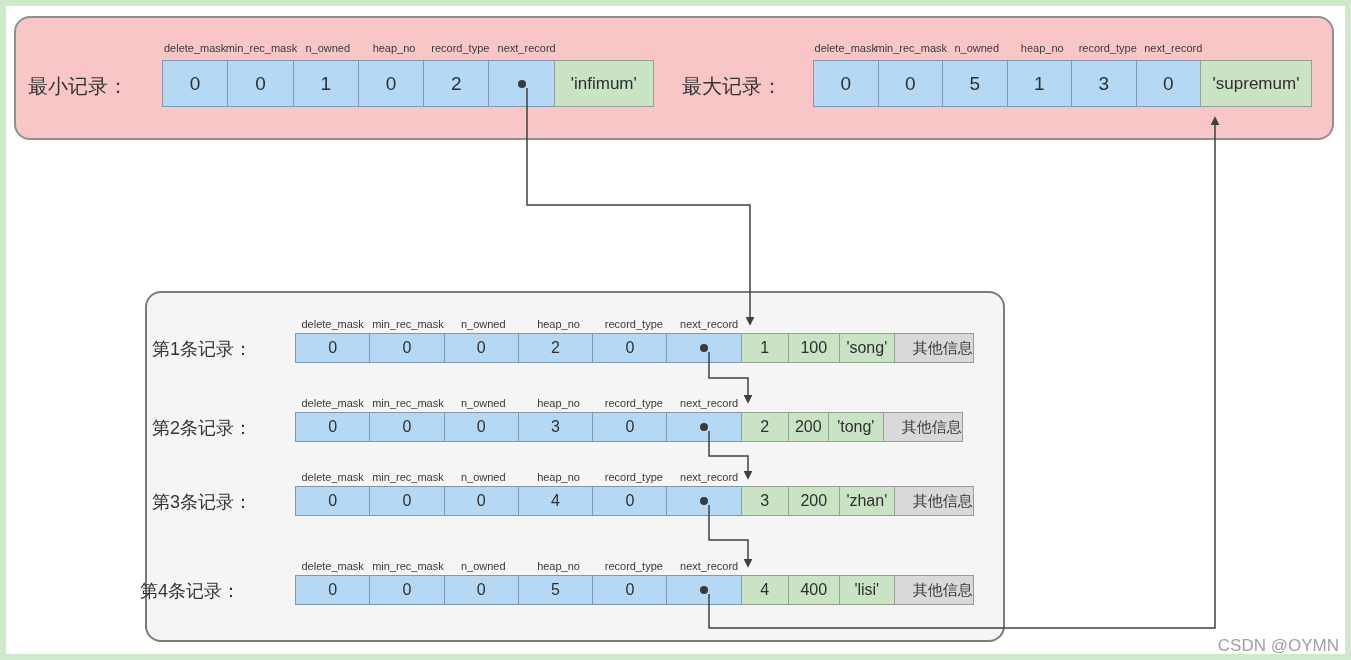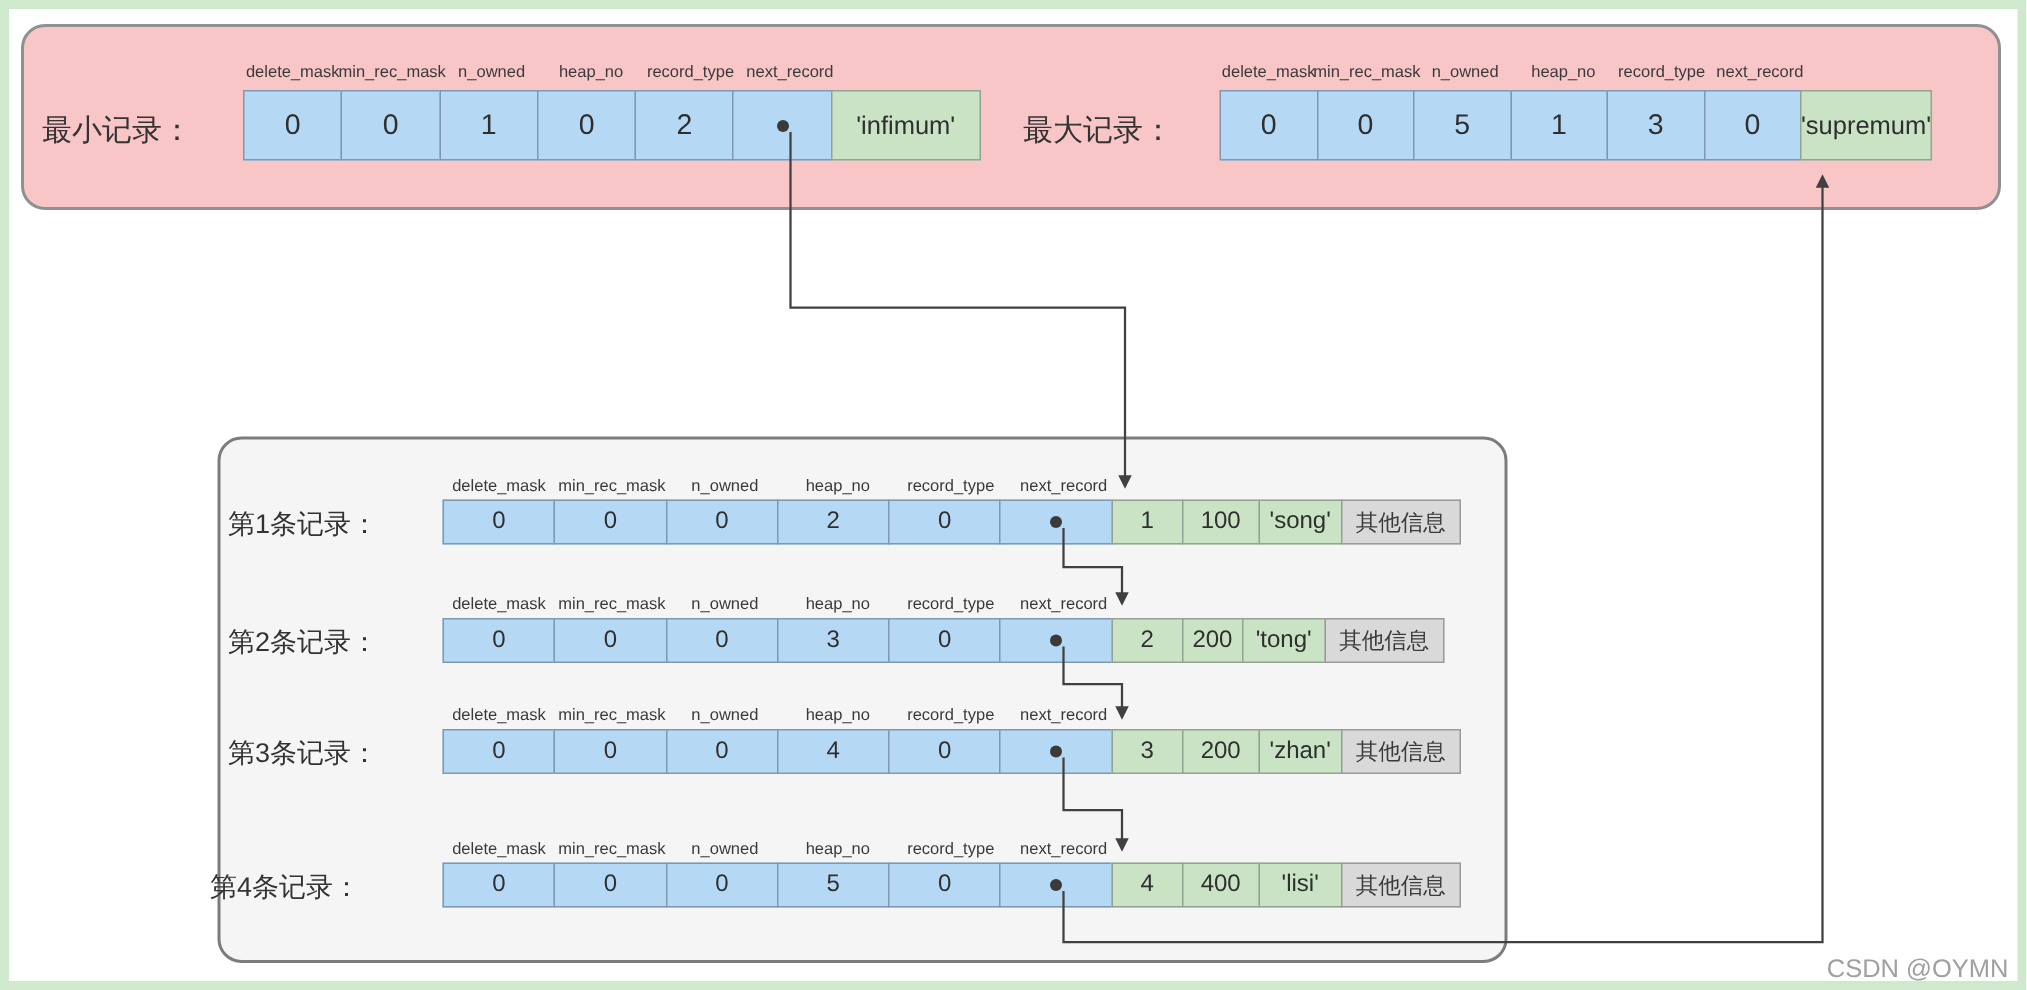--- a/index.html
+++ b/index.html
@@ -30,21 +30,21 @@
 
   .cell-row{position:absolute;display:flex;z-index:5;color:#2f2f2f;}
   .cell{
     display:flex;align-items:center;justify-content:center;
     width:var(--cw);border:1px solid #7e98b2;margin-left:-1px;
     box-sizing:border-box;position:relative;
   }
   .cell:first-child{margin-left:0;}
   .cell.blue{background:#b5d9f4;border-color:#7e98b2;}
   .cell.greenc{background:#c9e3c4;border-color:#93a392;}
-  .cell.grayc{background:#d9d9d9;border-color:#9a9a9a;font-size:15px;color:#3a3a3a;}
+  .cell.grayc{background:#d9d9d9;border-color:#9a9a9a;font-size:15px;color:#3a3a3a;justify-content:flex-end;}
   .top-size{height:47px;font-size:19px;}
   .small{height:30px;font-size:16px;}
   .tail{font-size:17px;}
   .dot{width:8px;height:8px;border-radius:50%;background:#3a3a3a;}
 
   svg.arrows{position:absolute;left:0;top:0;z-index:20;pointer-events:none;}
   svg.arrows polyline{fill:none;stroke:#404040;stroke-width:1.5;}
 
   .watermark{
     position:absolute;right:12px;bottom:4px;
@@ -137,21 +137,21 @@
       </div>
     <div class="cell blue">
         <span>1</span>
       </div>
     <div class="cell blue">
         <span>3</span>
       </div>
     <div class="cell blue">
         <span>0</span>
       </div>
-    <div class="cell greenc tail" style="width:88px">
+    <div class="cell greenc tail" style="width:112px">
         <span>'supremum'</span>
       </div>
   </div>
 
   <div class="row-label small-l" style="left:152px;top:337px">第1条记录：</div>
   <div class="hdr-row" style="left:295px;top:318px;--cw:75.3px">
     <div class="hdr">
         <span>delete_mask</span>
       </div>
     <div class="hdr">

